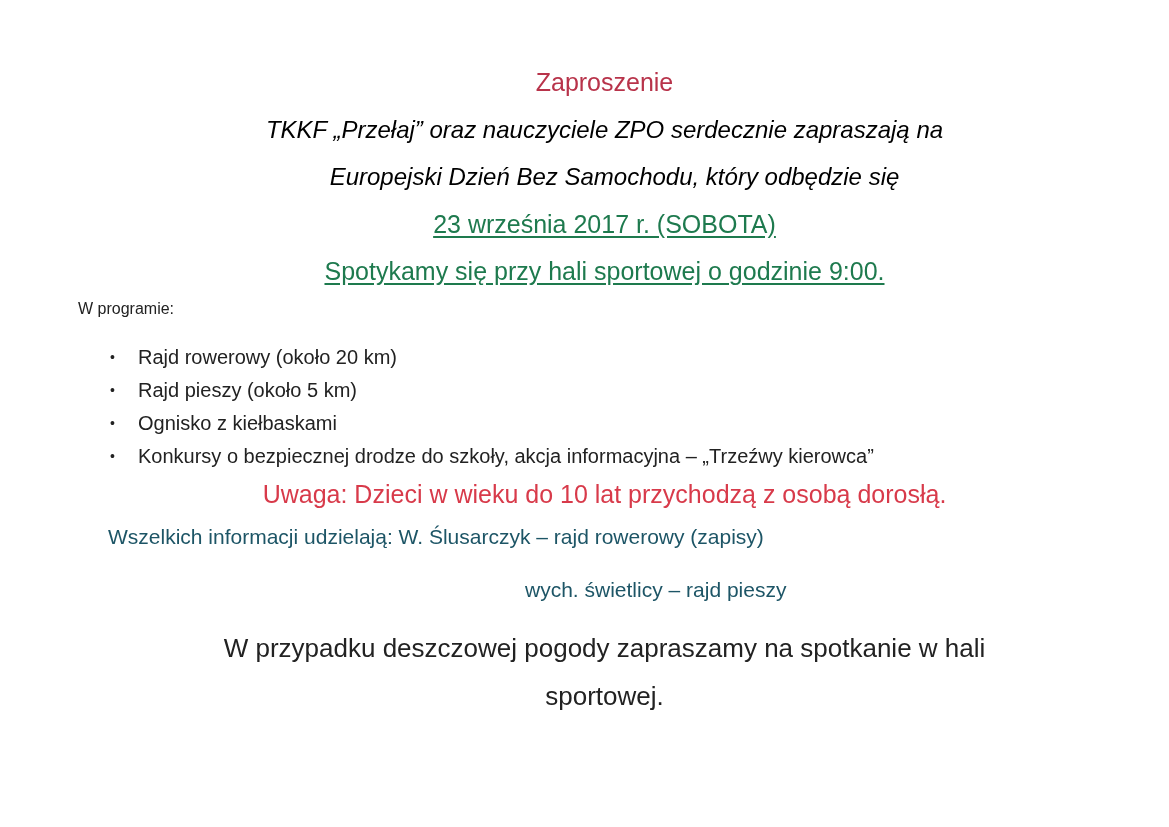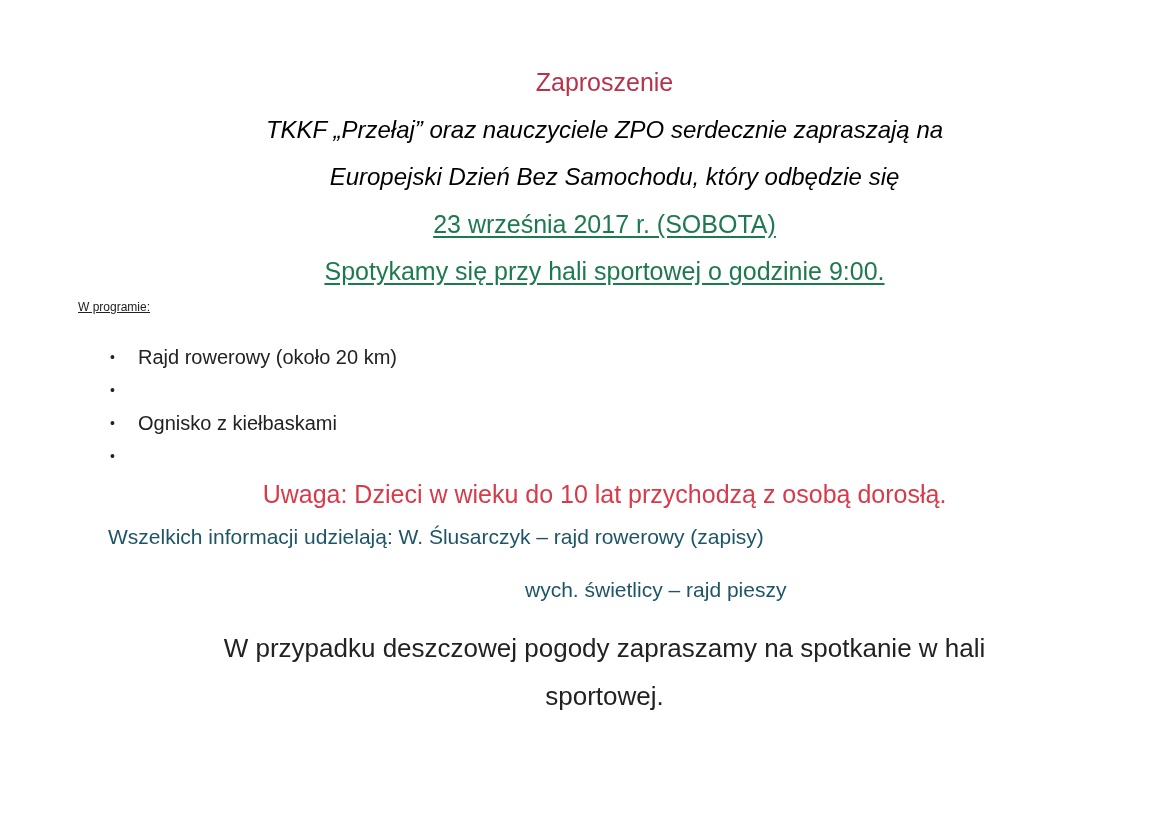--- a/index.html
+++ b/index.html
@@ -3,21 +3,21 @@
 <meta charset="utf-8">
 <style>
   html, body { margin:0; padding:0; background:#ffffff; }
   body { width:1169px; height:827px; position:relative; overflow:hidden;
          font-family:"Liberation Sans", sans-serif; color:#222; }
   .line { position:absolute; white-space:nowrap;margin-left:20px; }
   .center { left:0; width:1169px; text-align:center; }
   .title { top:68px; font-size:25px; color:#b8334a; }
   .intro { font-size:24px; color:#000000;font-style:italic; }
   .green { font-size:25px; color:#1e7a4e; text-decoration:underline; text-underline-offset:3px; }
-  .prog { left:58px; top:300px; font-size:12px; color:#222;text-decoration:underline; }
+  .prog { left:58px; top:300px; font-size:16px; color:#222; }
   ul.items { position:absolute; left:110px; top:340px; margin:0; padding:0; list-style:none; font-size:20px; color:#222; }
   ul.items li { height:33px; line-height:28px; display:flex; align-items:center; }
   ul.items .bullet { width:28px; font-size:14px; }
   .warn { top:480px; font-size:25px; color:#d83a4a; }
   .info { font-size:21px; color:#1d5566; }
   .rain { font-size:26px; color:#222;text-align:center; }
 </style>
 </head>
 <body>
 
@@ -29,27 +29,29 @@
   <div class="line center green" style="top:257px;text-align:center;">Spotykamy się przy hali sportowej o godzinie 9:00.</div>
 
   <div class="line prog">W programie:</div>
   <ul class="items">
     <li>
         <span class="bullet">•</span>
         <span>Rajd rowerowy  (około 20 km)</span>
       </li>
     <li>
         <span class="bullet">•</span>
+        <span>Rajd pieszy (około 5 km)</span>
       </li>
     <li>
         <span class="bullet">•</span>
         <span>Ognisko z kiełbaskami</span>
       </li>
     <li>
         <span class="bullet">•</span>
+        <span>Konkursy o bezpiecznej drodze do szkoły, akcja informacyjna – „Trzeźwy kierowca”</span>
       </li>
   </ul>
 
   <div class="line center warn">Uwaga: Dzieci w wieku do 10 lat przychodzą z osobą dorosłą.</div>
   <div class="line info" style="left:88px; top:525px;">Wszelkich informacji udzielają: W. Ślusarczyk – rajd rowerowy (zapisy)</div>
   <div class="line info" style="left:505px; top:578px;">wych. świetlicy – rajd pieszy</div>
   <div class="line center rain" style="top:633px;">W przypadku deszczowej pogody zapraszamy na spotkanie w hali</div>
   <div class="line center rain" style="top:681px;">sportowej.</div>
 </div>
 

